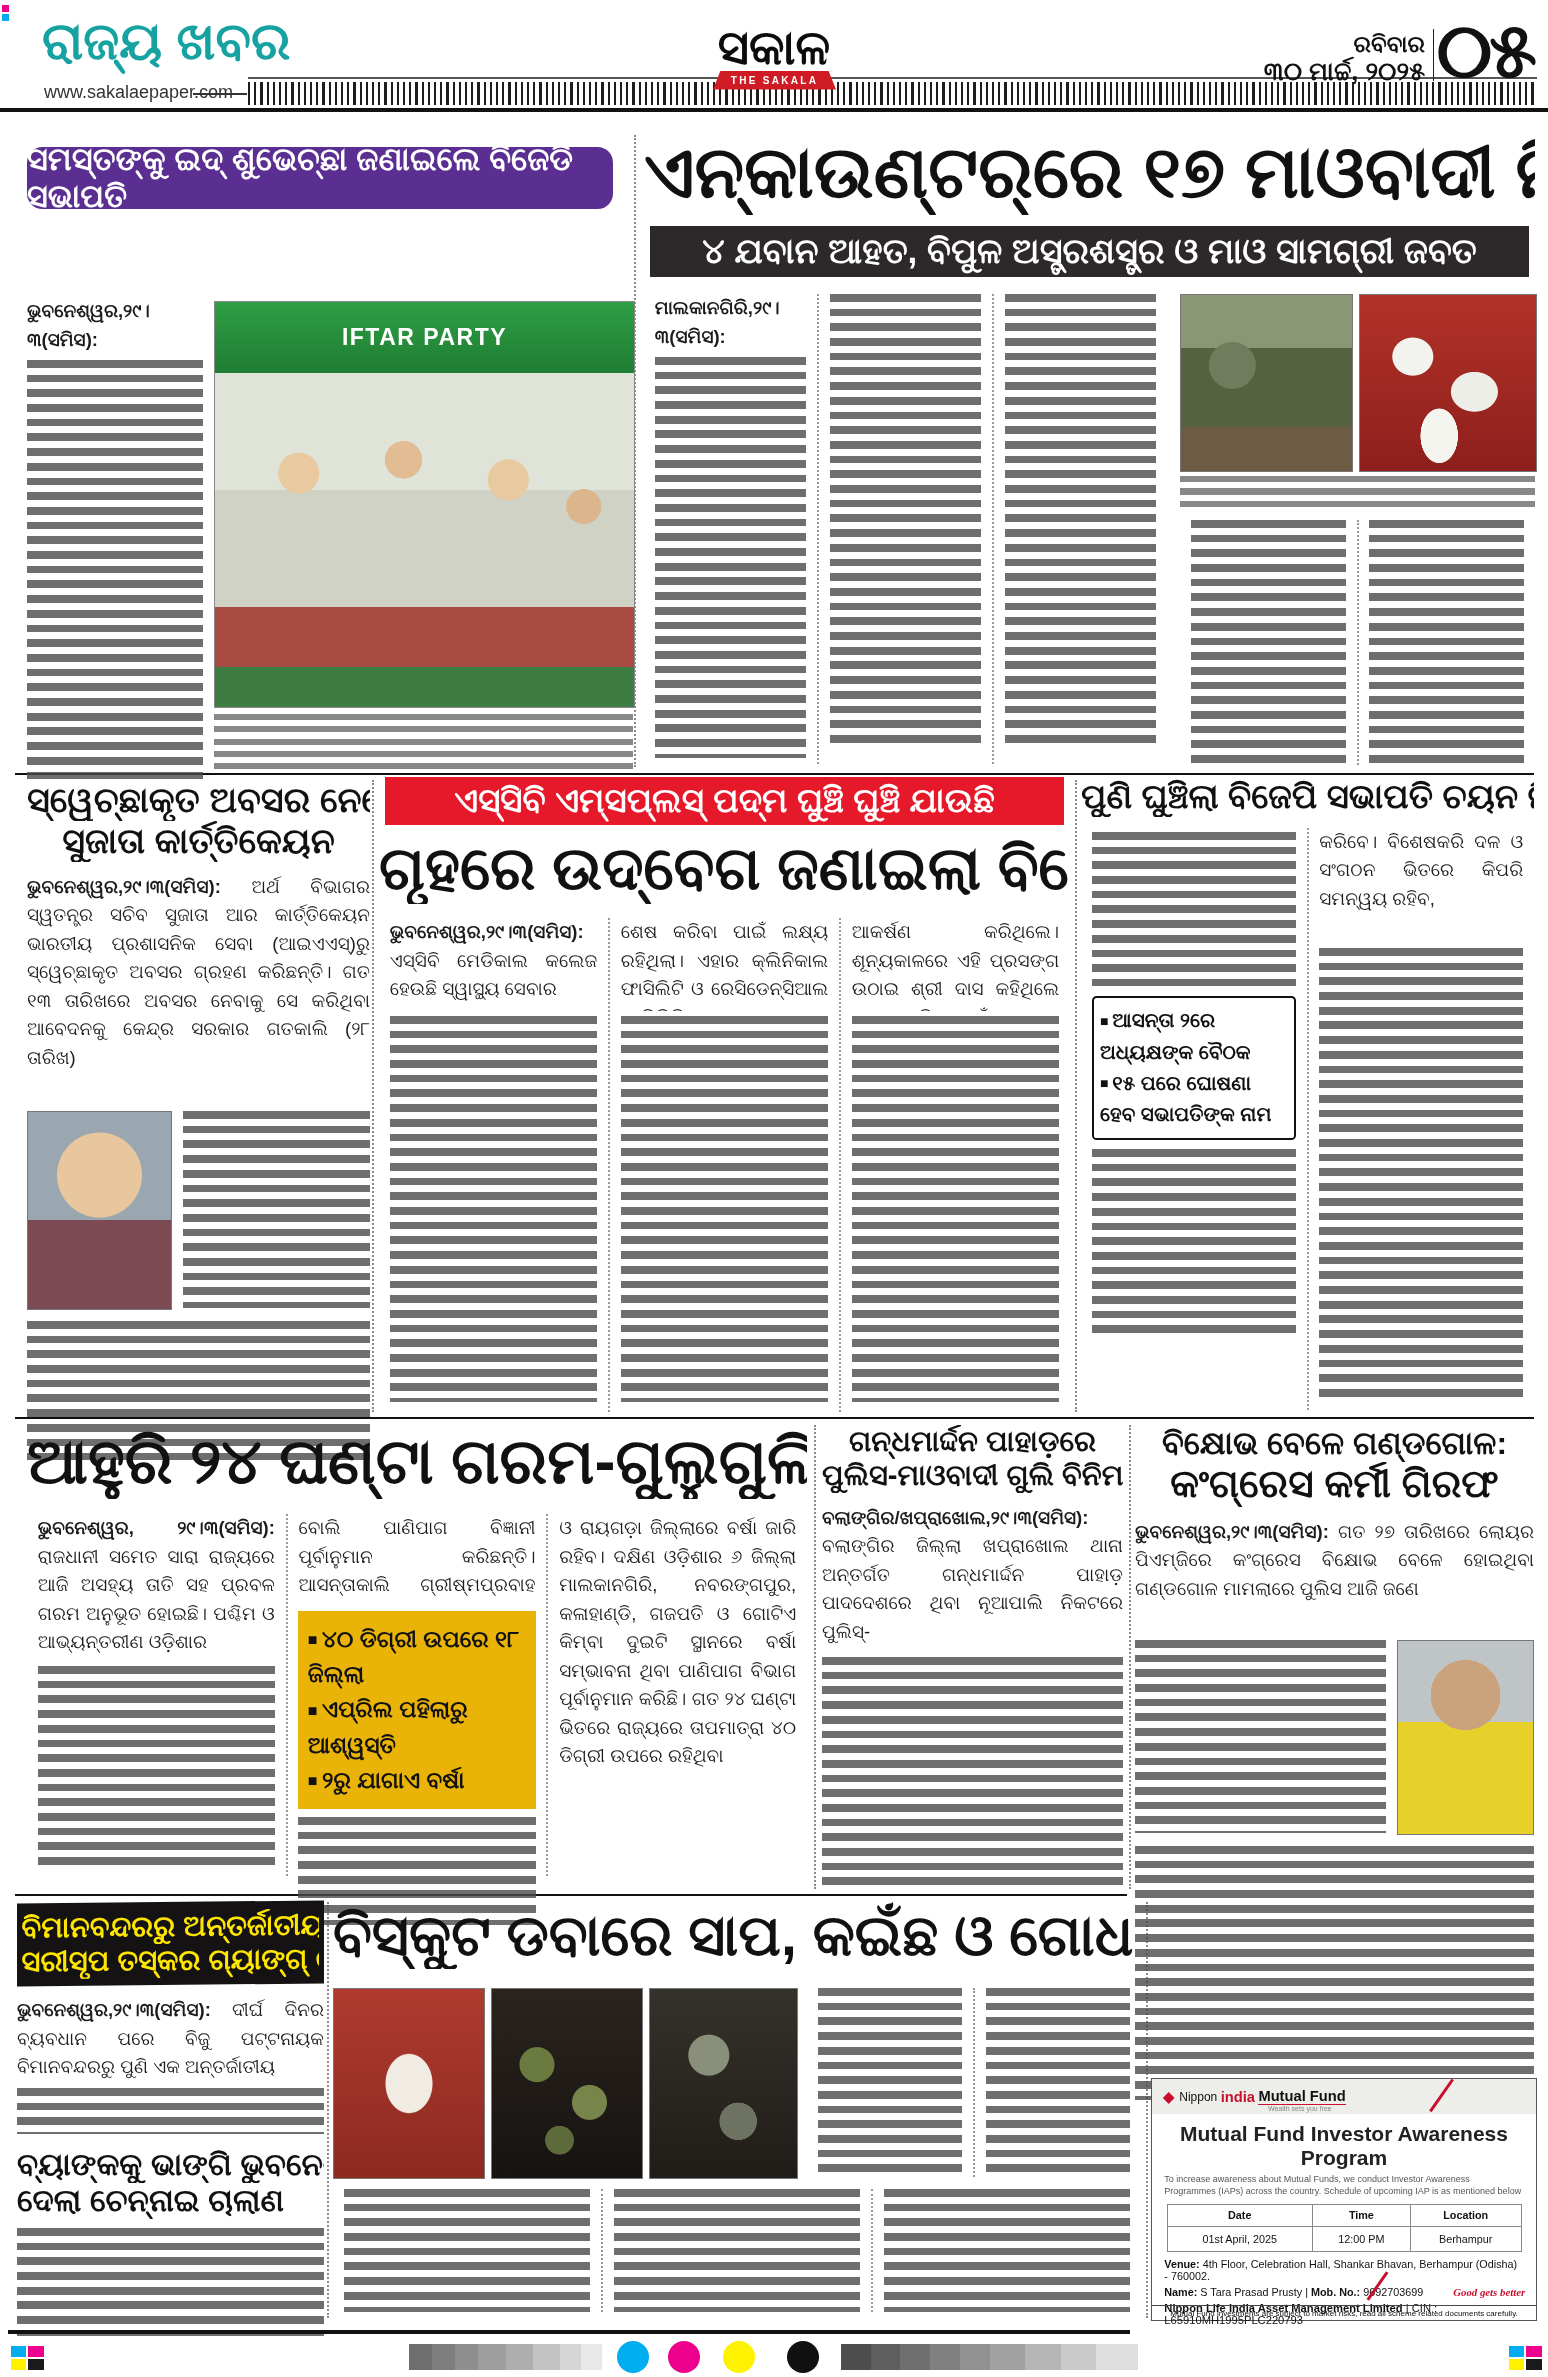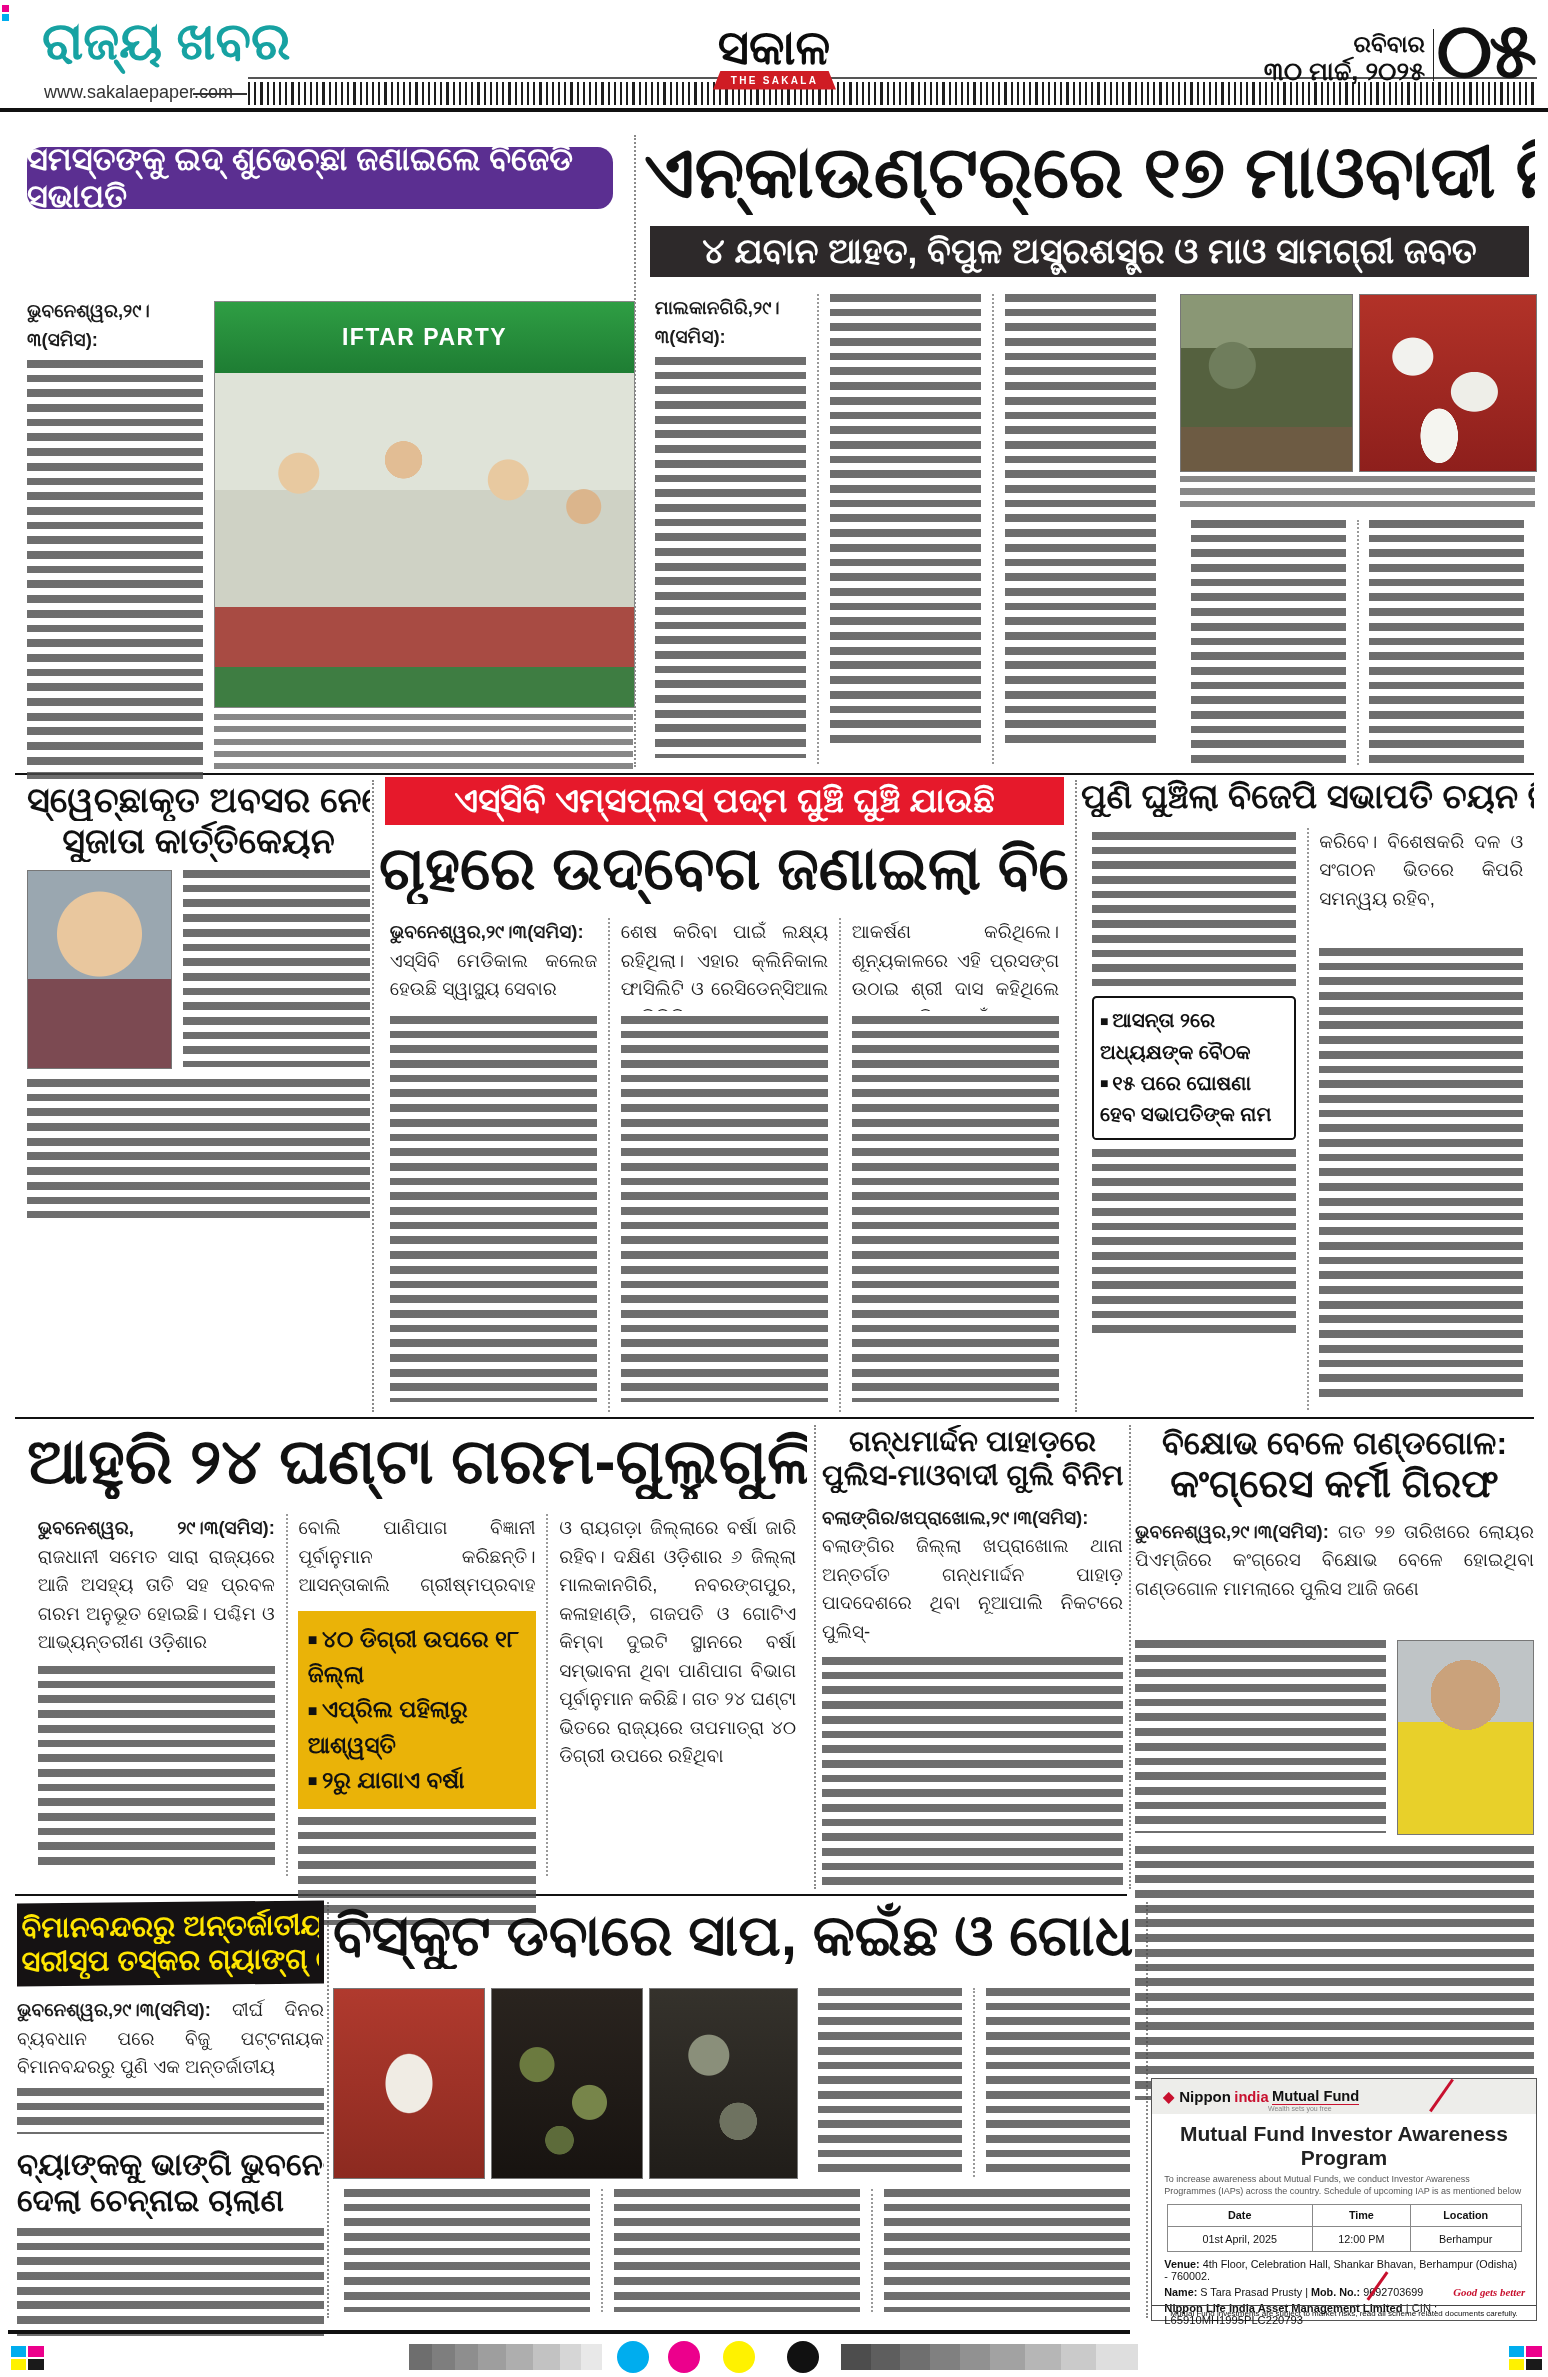--- a/index.html
+++ b/index.html
@@ -111,20 +111,24 @@
         <div class="col">
             <div class="fill" style="height:100%;"></div>
           </div>
       </div>
     </div>
   </div>
 
   <div class="abs" style="left:27px;top:780px;width:343px;height:632px;">
     <div class="ctr nw" style="font-size:35px;font-weight:900;">ସ୍ୱେଚ୍ଛାକୃତ ଅବସର ନେଲେ</div>
     <div class="ctr nw" style="font-size:35px;font-weight:900;">ସୁଜାତା କାର୍ତ୍ତିକେୟନ</div>
+    <div class="body-txt" style="margin-top:10.8px;height:231px;">
+      <span class="byline">ଭୁବନେଶ୍ୱର,୨୯।୩(ସମିସ):</span>
+      <span>ଅର୍ଥ ବିଭାଗର ସ୍ୱତନ୍ତ୍ର ସଚିବ ସୁଜାତା ଆର କାର୍ତ୍ତିକେୟନ ଭାରତୀୟ ପ୍ରଶାସନିକ ସେବା (ଆଇଏଏସ୍)ରୁ ସ୍ୱେଚ୍ଛାକୃତ ଅବସର ଗ୍ରହଣ କରିଛନ୍ତି। ଗତ ୧୩ ତାରିଖରେ ଅବସର ନେବାକୁ ସେ କରିଥିବା ଆବେଦନକୁ କେନ୍ଦ୍ର ସରକାର ଗତକାଲି (୨୮ ତାରିଖ)</span>
+    </div>
     <div style="display:flex;margin-top:7.7px;">
       <div class="photo" style="width:143px;height:197px;border:0.8px solid #777;
            background:radial-gradient(circle at 50% 32%, #e9c79e 0 42px, transparent 43px),
                       linear-gradient(180deg,#9aa7b0 0 55%, #7c4a52 55% 100%);"></div>
       <div class="fill" style="flex:1;height:197px;margin-left:10.8px;"></div>
     </div>
     <div class="fill" style="height:139px;margin-top:10.8px;"></div>
   </div>
 
   <div class="abs" style="left:379px;top:777px;width:691px;height:635px;">
@@ -271,21 +275,21 @@
             <div class="fill" style="height:100%;"></div>
           </div>
       </div>
     </div>
   </div>
 
   <div class="abs" style="left:1151px;top:2078px;width:384px;height:241px;border:1.5px solid #555;background:#fff;
        font-family:'Liberation Sans',sans-serif;">
     <div style="height:35px;background:#ededea;display:flex;align-items:center;padding:0 10.8px;position:relative;">
       <span style="color:#c8102e;font-size:15.4px;margin-right:4.6px;">◆</span>
-      <span style="font-weight:bold;font-size:15px;">Nippon</span>&nbsp;
+      <span style="font-weight:normal;font-size:12px;">Nippon</span>&nbsp;
       <span style="font-weight:bold;font-size:14.7px;color:#c8102e;">india</span>&nbsp;
       <span style="font-weight:bold;font-size:14.7px;border-bottom:1.5px solid #c8102e;">Mutual Fund</span>
       <span style="position:absolute;left:116px;top:26px;font-size:7px;color:#888;">Wealth sets you free</span>
       <span style="position:absolute;right:93px;top:-3.1px;width:3.1px;height:39px;background:#c8102e;transform:rotate(35deg);"></span>
     </div>
     <div class="ctr" style="margin-top:7.7px;font-size:21px;font-weight:bold;color:#222;">Mutual Fund Investor Awareness Program</div>
     <div style="margin:4.6px 12.3px 0;font-size:9px;color:#555;line-height:11.6px;">To increase awareness about Mutual Funds, we conduct Investor Awareness Programmes (IAPs) across the country. Schedule of upcoming IAP is as mentioned below</div>
     <table style="width:355px;margin:6.2px auto 0;border-collapse:collapse;font-size:10.8px;text-align:center;">
       <tbody>
           <tr>

